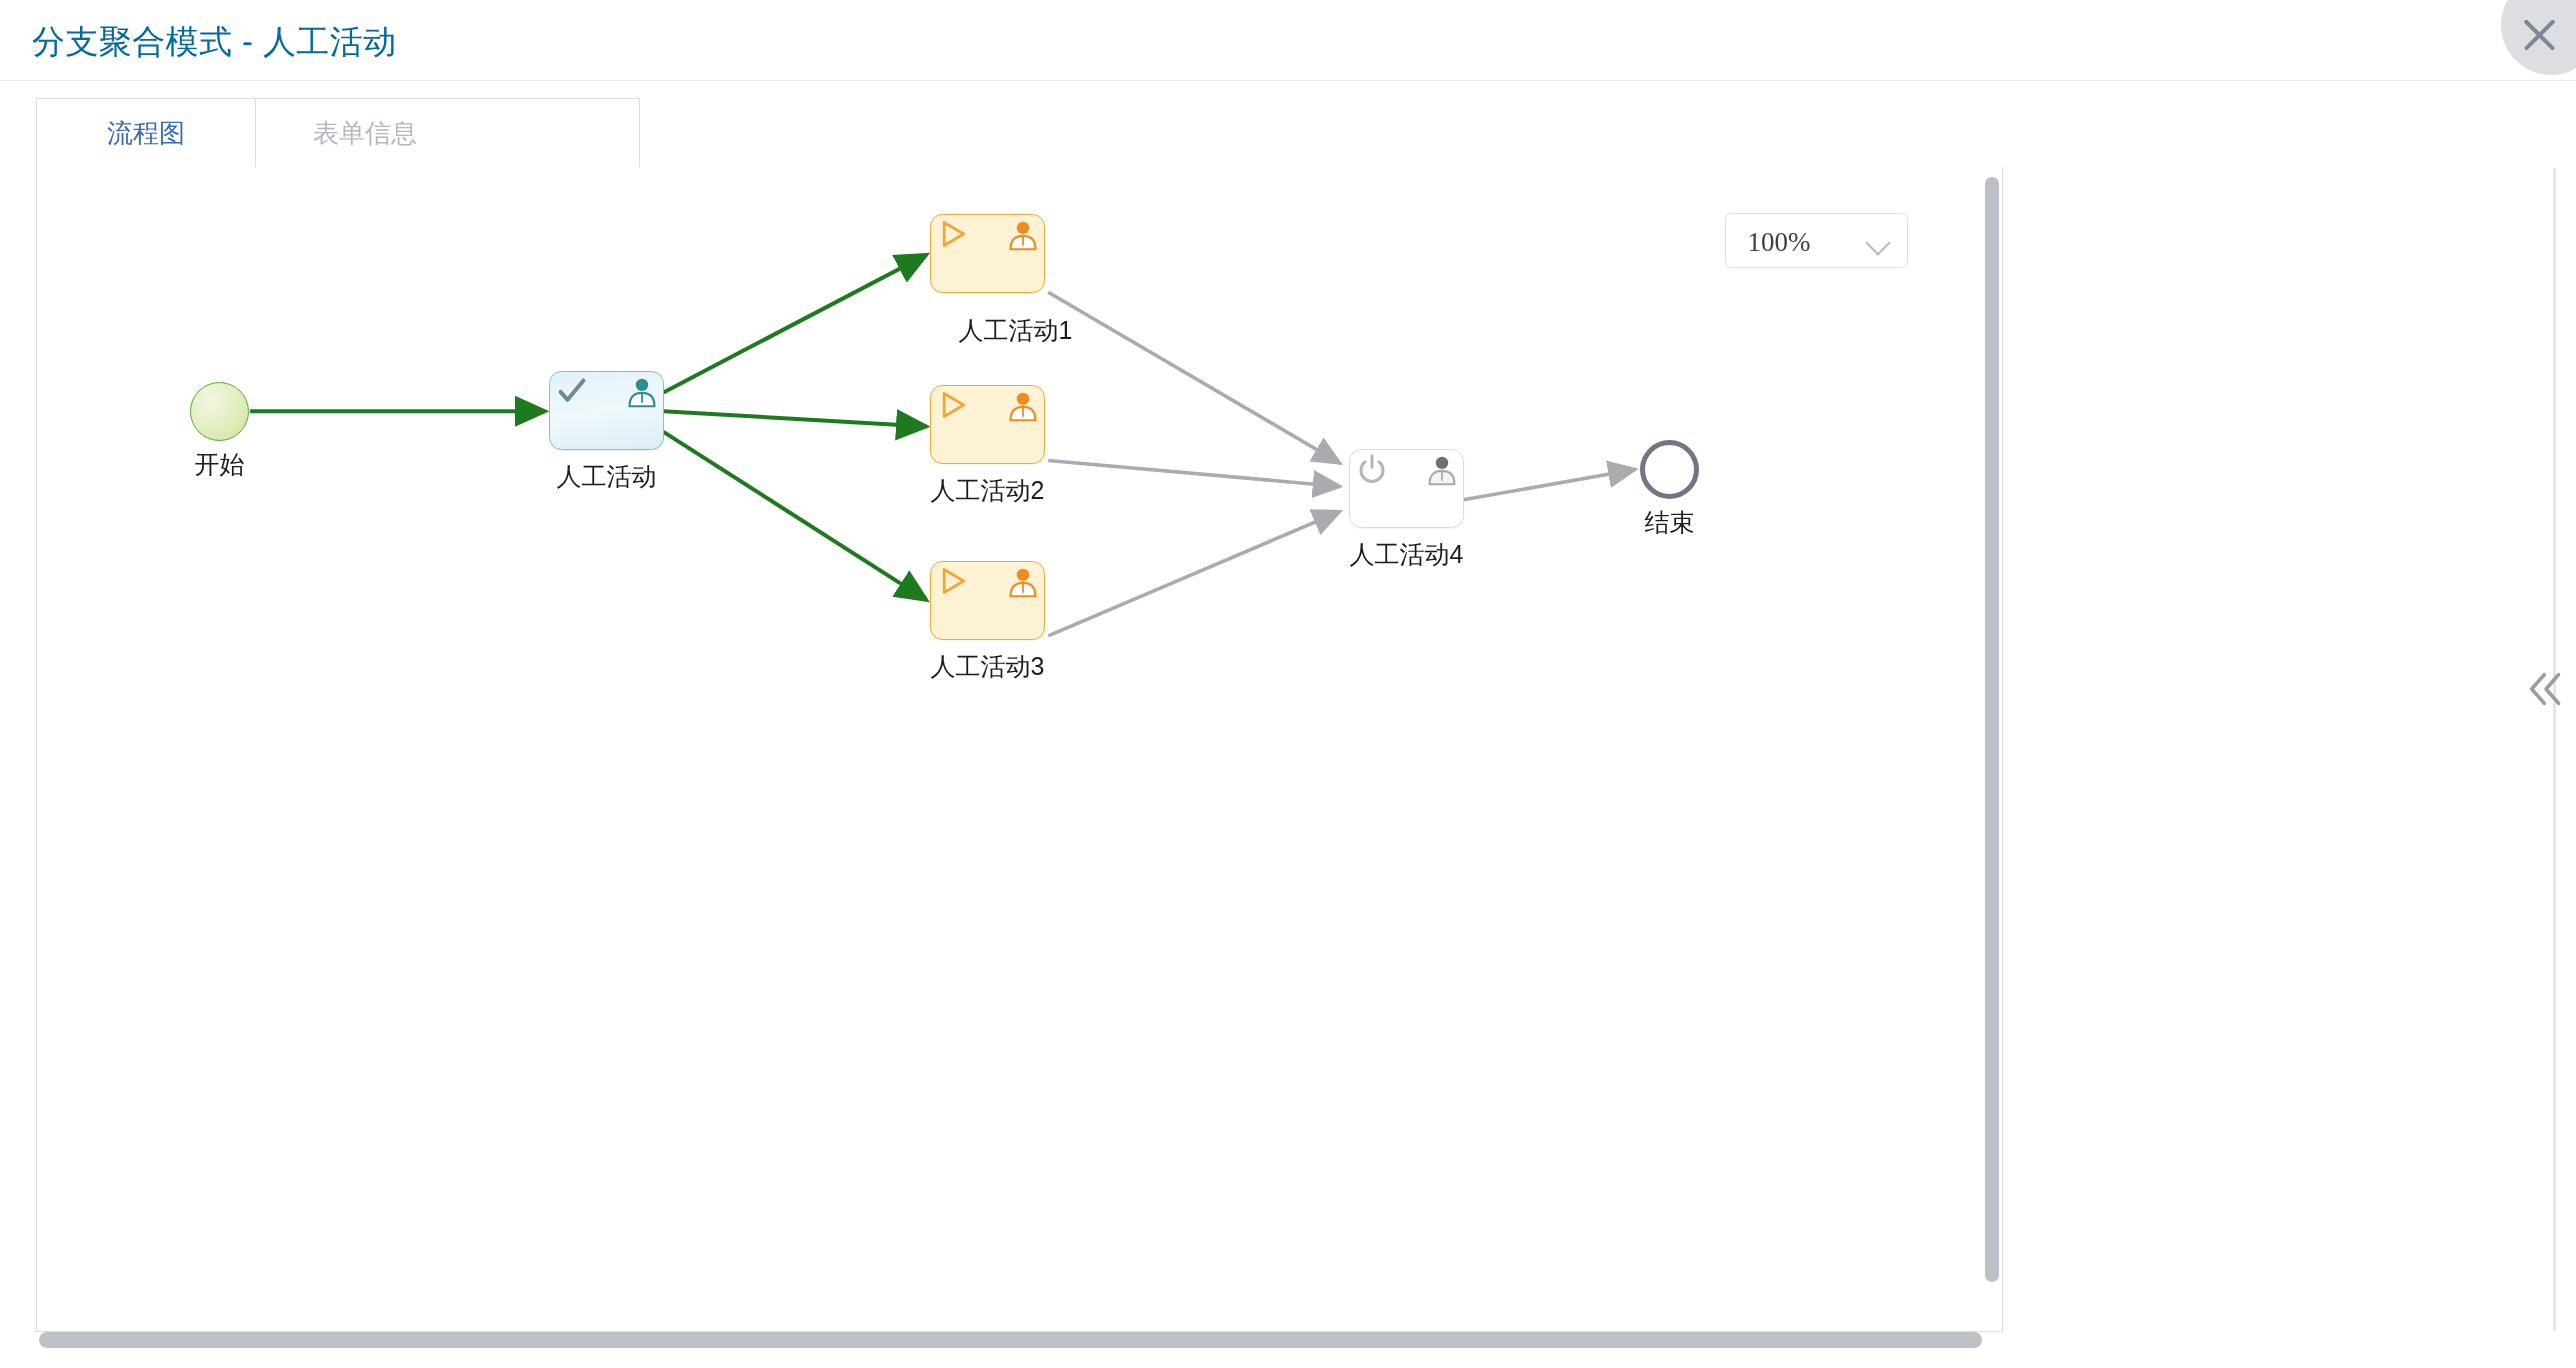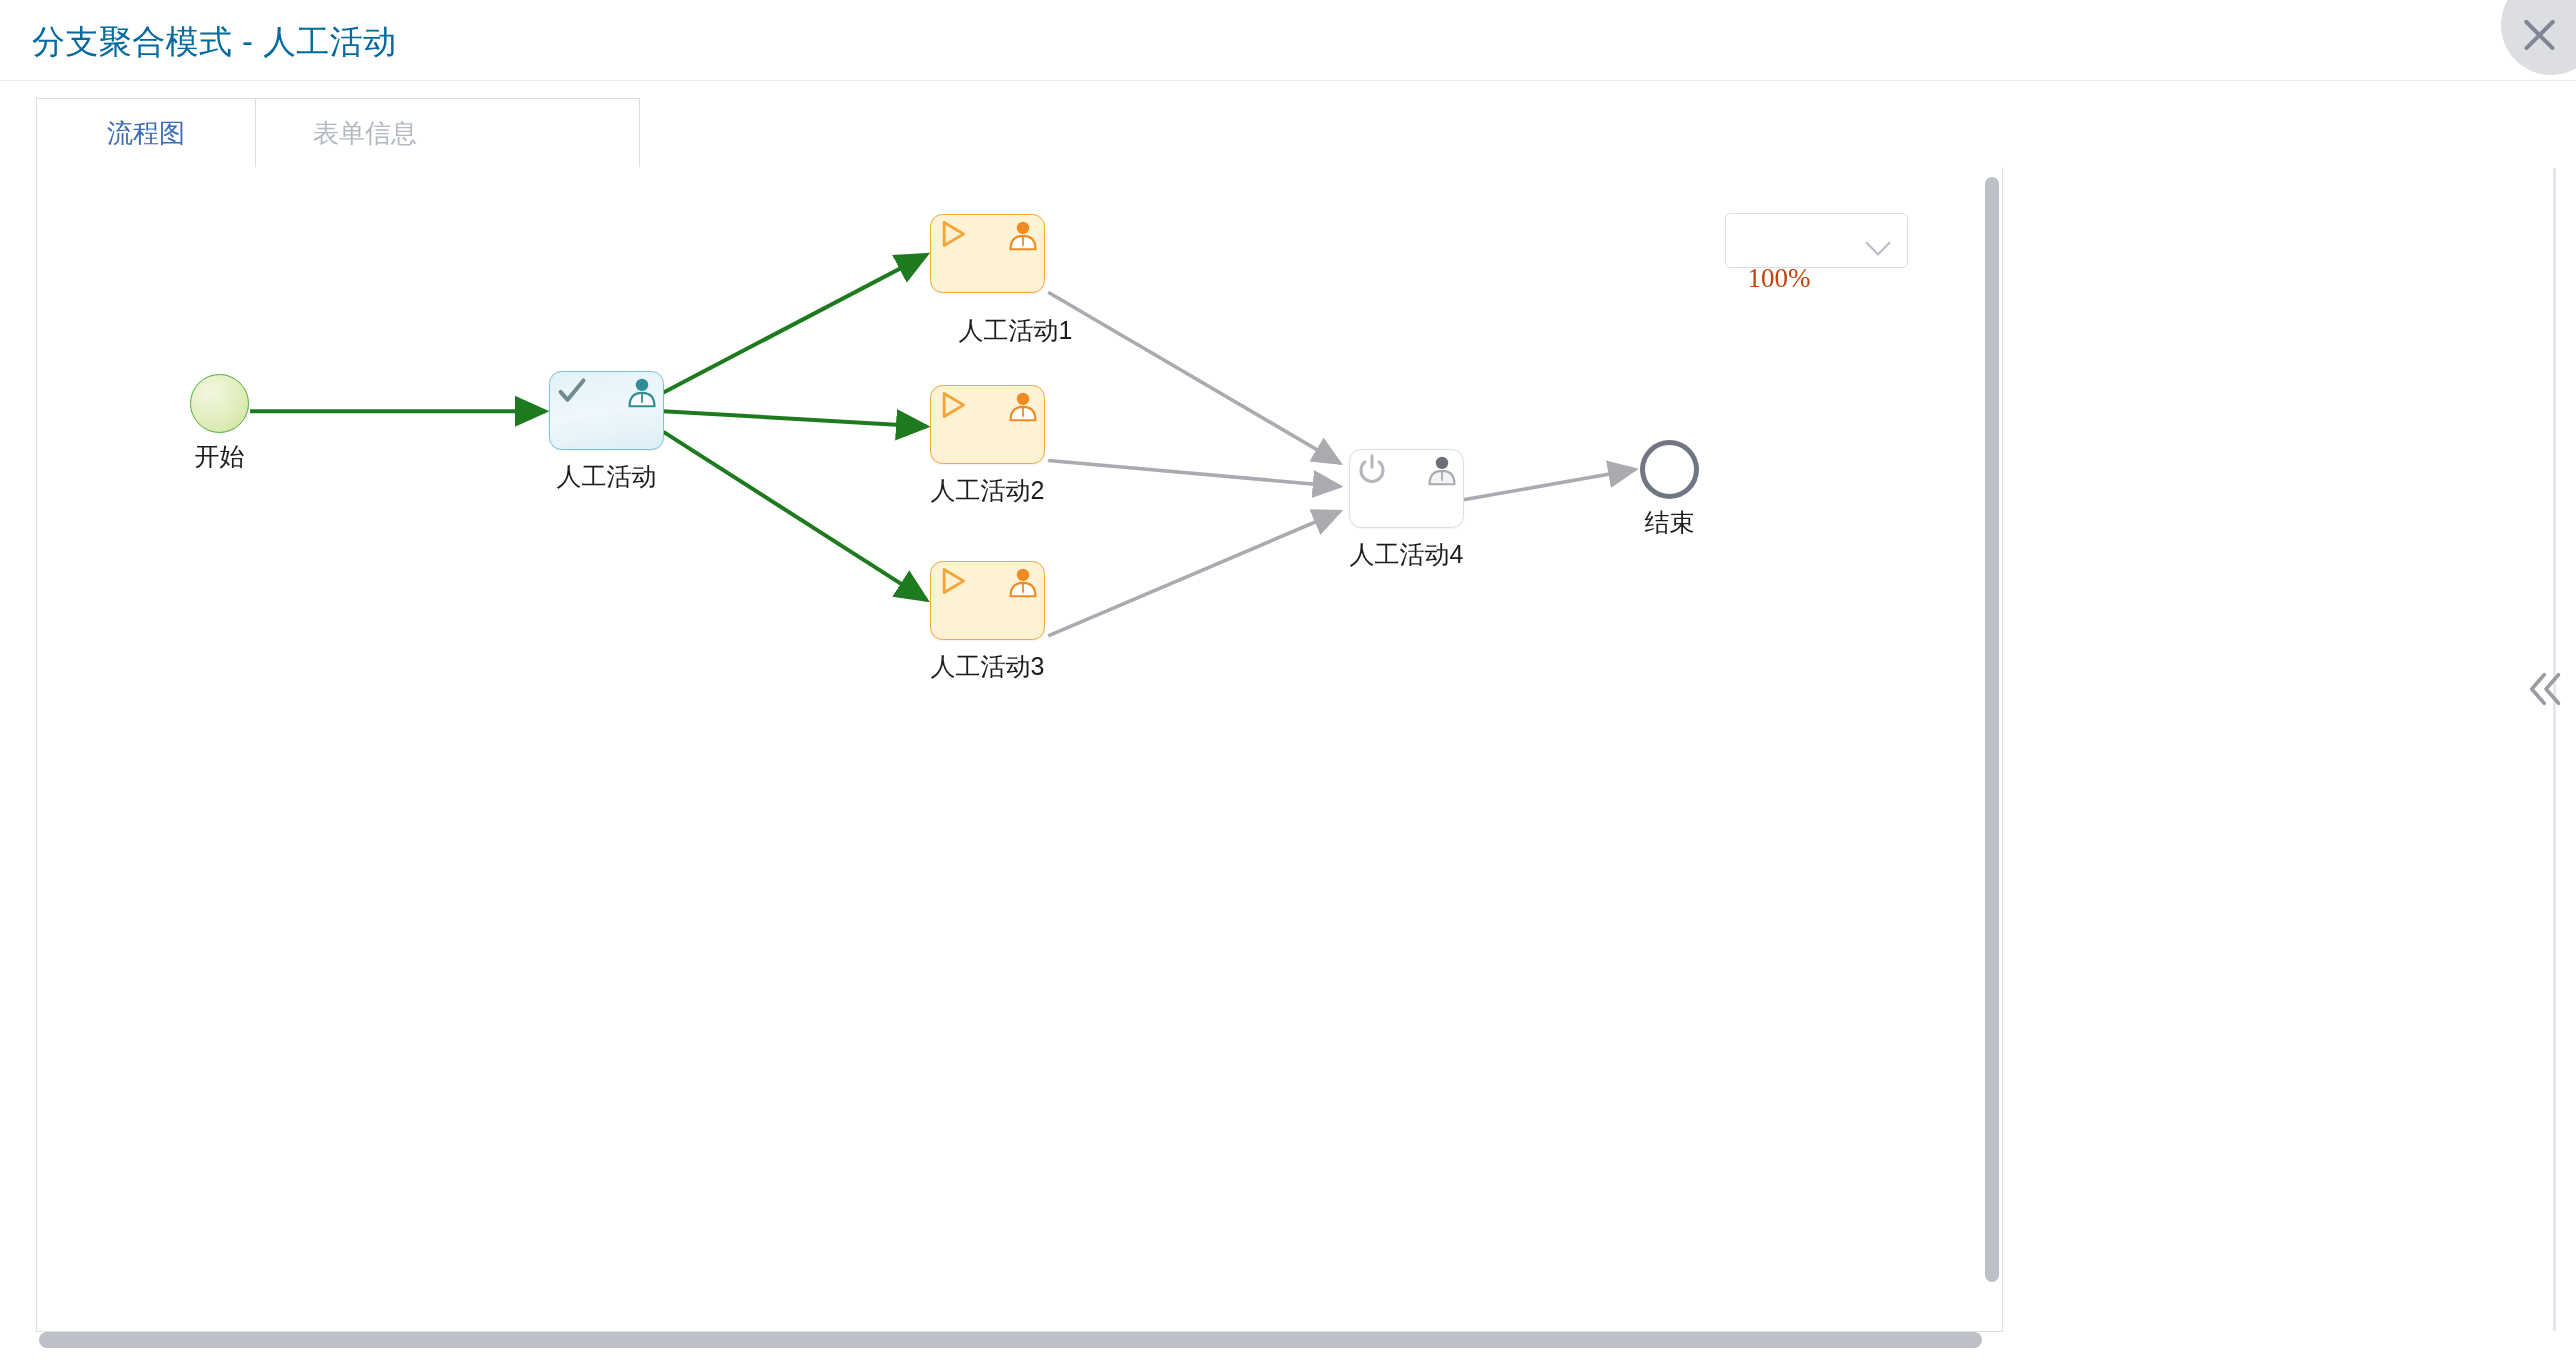--- a/index.html
+++ b/index.html
@@ -175,23 +175,22 @@
     width: 183px; height: 55px;
     border: 0.9px solid #dcdee2;
     border-radius: 5.4px;
     background: #ffffff;
     cursor: pointer;
   }
   .zoom-value {
     position: absolute;
     left: 21.5px; top: 12.5px;
     font-size: 27px;
-    color: #c2410c;
+    color: #404040;
     font-family: "Liberation Serif", "DejaVu Serif", serif;
-    margin-top: 36px;
   }
   .zoom-chevron {
     position: absolute;
     right: 19.7px; top: 19.7px;
     width: 18px; height: 18px;
     border-right: 2.7px solid #b6bbc4;
     border-bottom: 2.7px solid #b6bbc4;
     transform: rotate(45deg);
   }
 
@@ -274,21 +273,21 @@
         <line x1="700" y1="273" x2="994" y2="290" stroke="#1e7a1e" stroke-width="4.5" marker-end="url(#arrow-green)"></line>
         <line x1="700" y1="296" x2="994" y2="484" stroke="#1e7a1e" stroke-width="4.5" marker-end="url(#arrow-green)"></line>
 
         <line x1="1130" y1="140" x2="1456" y2="331" stroke="#a9abb0" stroke-width="4" marker-end="url(#arrow-gray)"></line>
         <line x1="1130" y1="328" x2="1456" y2="357" stroke="#a9abb0" stroke-width="4" marker-end="url(#arrow-gray)"></line>
         <line x1="1130" y1="524" x2="1456" y2="385" stroke="#a9abb0" stroke-width="4" marker-end="url(#arrow-gray)"></line>
 
         <line x1="1594" y1="372" x2="1786" y2="338" stroke="#a9abb0" stroke-width="4" marker-end="url(#arrow-gray)"></line>
       </svg>
 
-      <div class="node" style="left:153px; top:207px;">
+      <div class="node" style="left:153px; top:215px;">
         <div class="start-node"></div>
         <div class="node-label" style="top:66px;">开始</div>
       </div>
 
       <div class="node" style="left:512px; top:204px;">
         <div class="task-node blue">
           <svg class="node-icon-tl" viewBox="0 0 36 34">
             <path d="M5 18 L13 27 L31 5" fill="none" stroke="#6f8a90" stroke-width="4.5" stroke-linecap="round" stroke-linejoin="round"></path>
           </svg>
           <svg class="node-icon-tr" viewBox="0 0 36 36">

